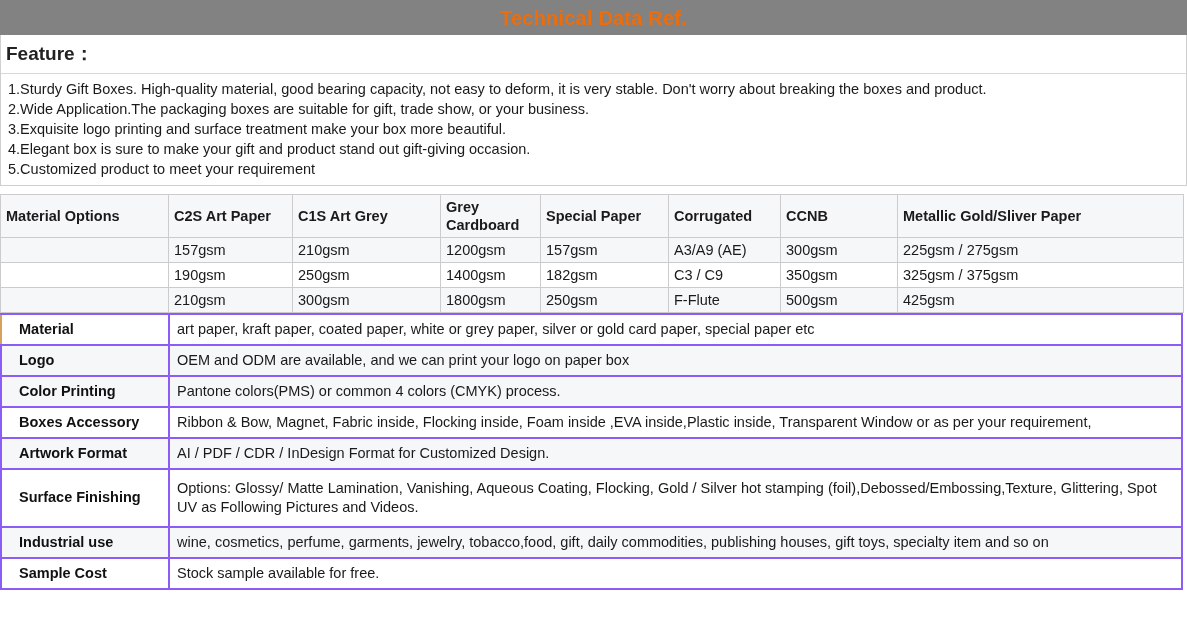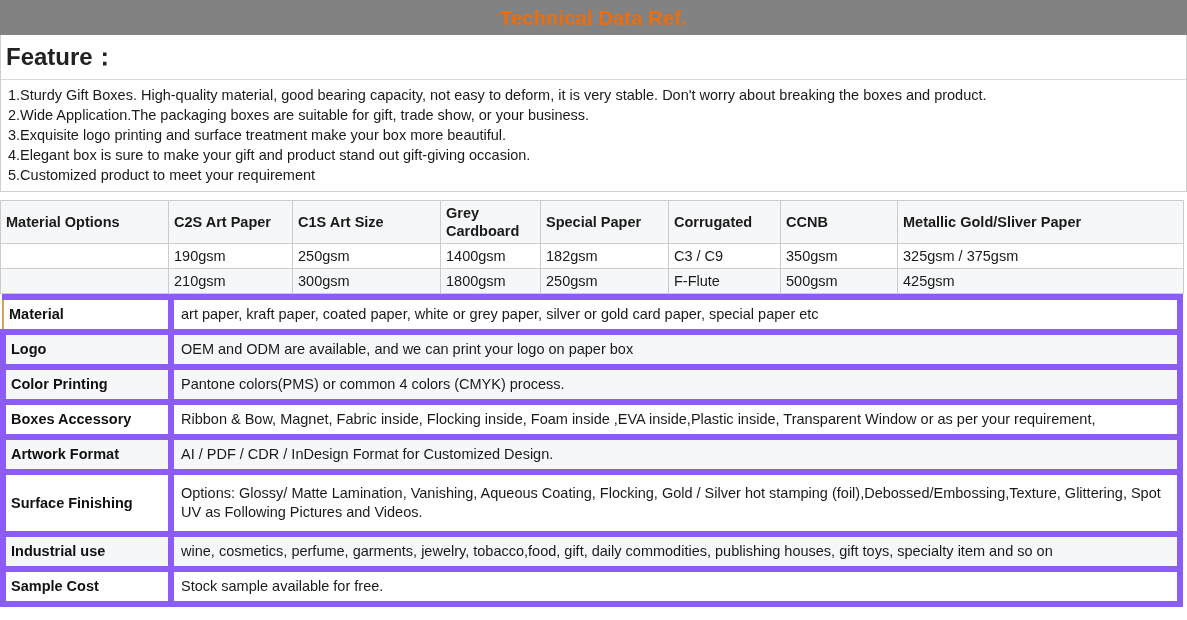--- a/index.html
+++ b/index.html
@@ -41,21 +41,21 @@
   }
 
   
   .feature-block {
     width: 1187px;
     border-left: 1px solid #cfcfcf;
     border-right: 1px solid #cfcfcf;
     background: #ffffff;
   }
   .feature-heading {
-    font-size: 24px;
+    font-size: 19px;
     font-weight: bold;
     color: #222222;
     padding: 7px 0 7px 5px;
     border-bottom: 1px solid #d8d8d8;
     line-height: 1.25;
   }
   .feature-list {
     padding: 5px 5px 6px 7px;
     border-bottom: 1px solid #cfcfcf;
   }
@@ -110,26 +110,26 @@
   col.c-metal  { width: 286px; }
 
   
   table.spec {
     border-collapse: collapse;
     width: 1183px;
     table-layout: fixed;
     margin: 0;
   }
   table.spec td {
-    border: 6px solid #8b5cf6;
+    border: 2px solid #8b5cf6;
     font-size: 14.5px;
     line-height: 19px;
     color: #1a1a1a;
     vertical-align: middle;
-    padding: 5px 5px 5px 5px;
+    padding: 5px 5px 5px 17px;
   }
   table.spec td.k {
     width: 168px;
     font-weight: bold;
     color: #111111;
   }
   table.spec td.v {
     padding-left: 7px;
   }
   table.spec tr.alt td { background: #f6f7f9; }
@@ -167,29 +167,39 @@
         <col class="c-grey">
       <col class="c-spec">
         <col class="c-corr">
         <col class="c-ccnb">
         <col class="c-metal">
     </colgroup>
     <thead>
       <tr>
         <th>Material Options</th>
         <th>C2S Art Paper</th>
-        <th>C1S Art Size</th>
+        <th>C1S Art Grey</th>
         <th>Grey Cardboard</th>
         <th>Special Paper</th>
         <th>Corrugated</th>
         <th>CCNB</th>
         <th>Metallic Gold/Sliver Paper</th>
       </tr>
     </thead>
     <tbody>
+      <tr class="mat-row alt">
+        <td></td>
+        <td>157gsm</td>
+        <td>210gsm</td>
+        <td>1200gsm</td>
+        <td>157gsm</td>
+        <td>A3/A9 (AE)</td>
+        <td>300gsm</td>
+        <td>225gsm / 275gsm</td>
+      </tr>
       <tr class="mat-row plain">
         <td></td>
         <td>190gsm</td>
         <td>250gsm</td>
         <td>1400gsm</td>
         <td>182gsm</td>
         <td>C3 / C9</td>
         <td>350gsm</td>
         <td>325gsm / 375gsm</td>
       </tr>

